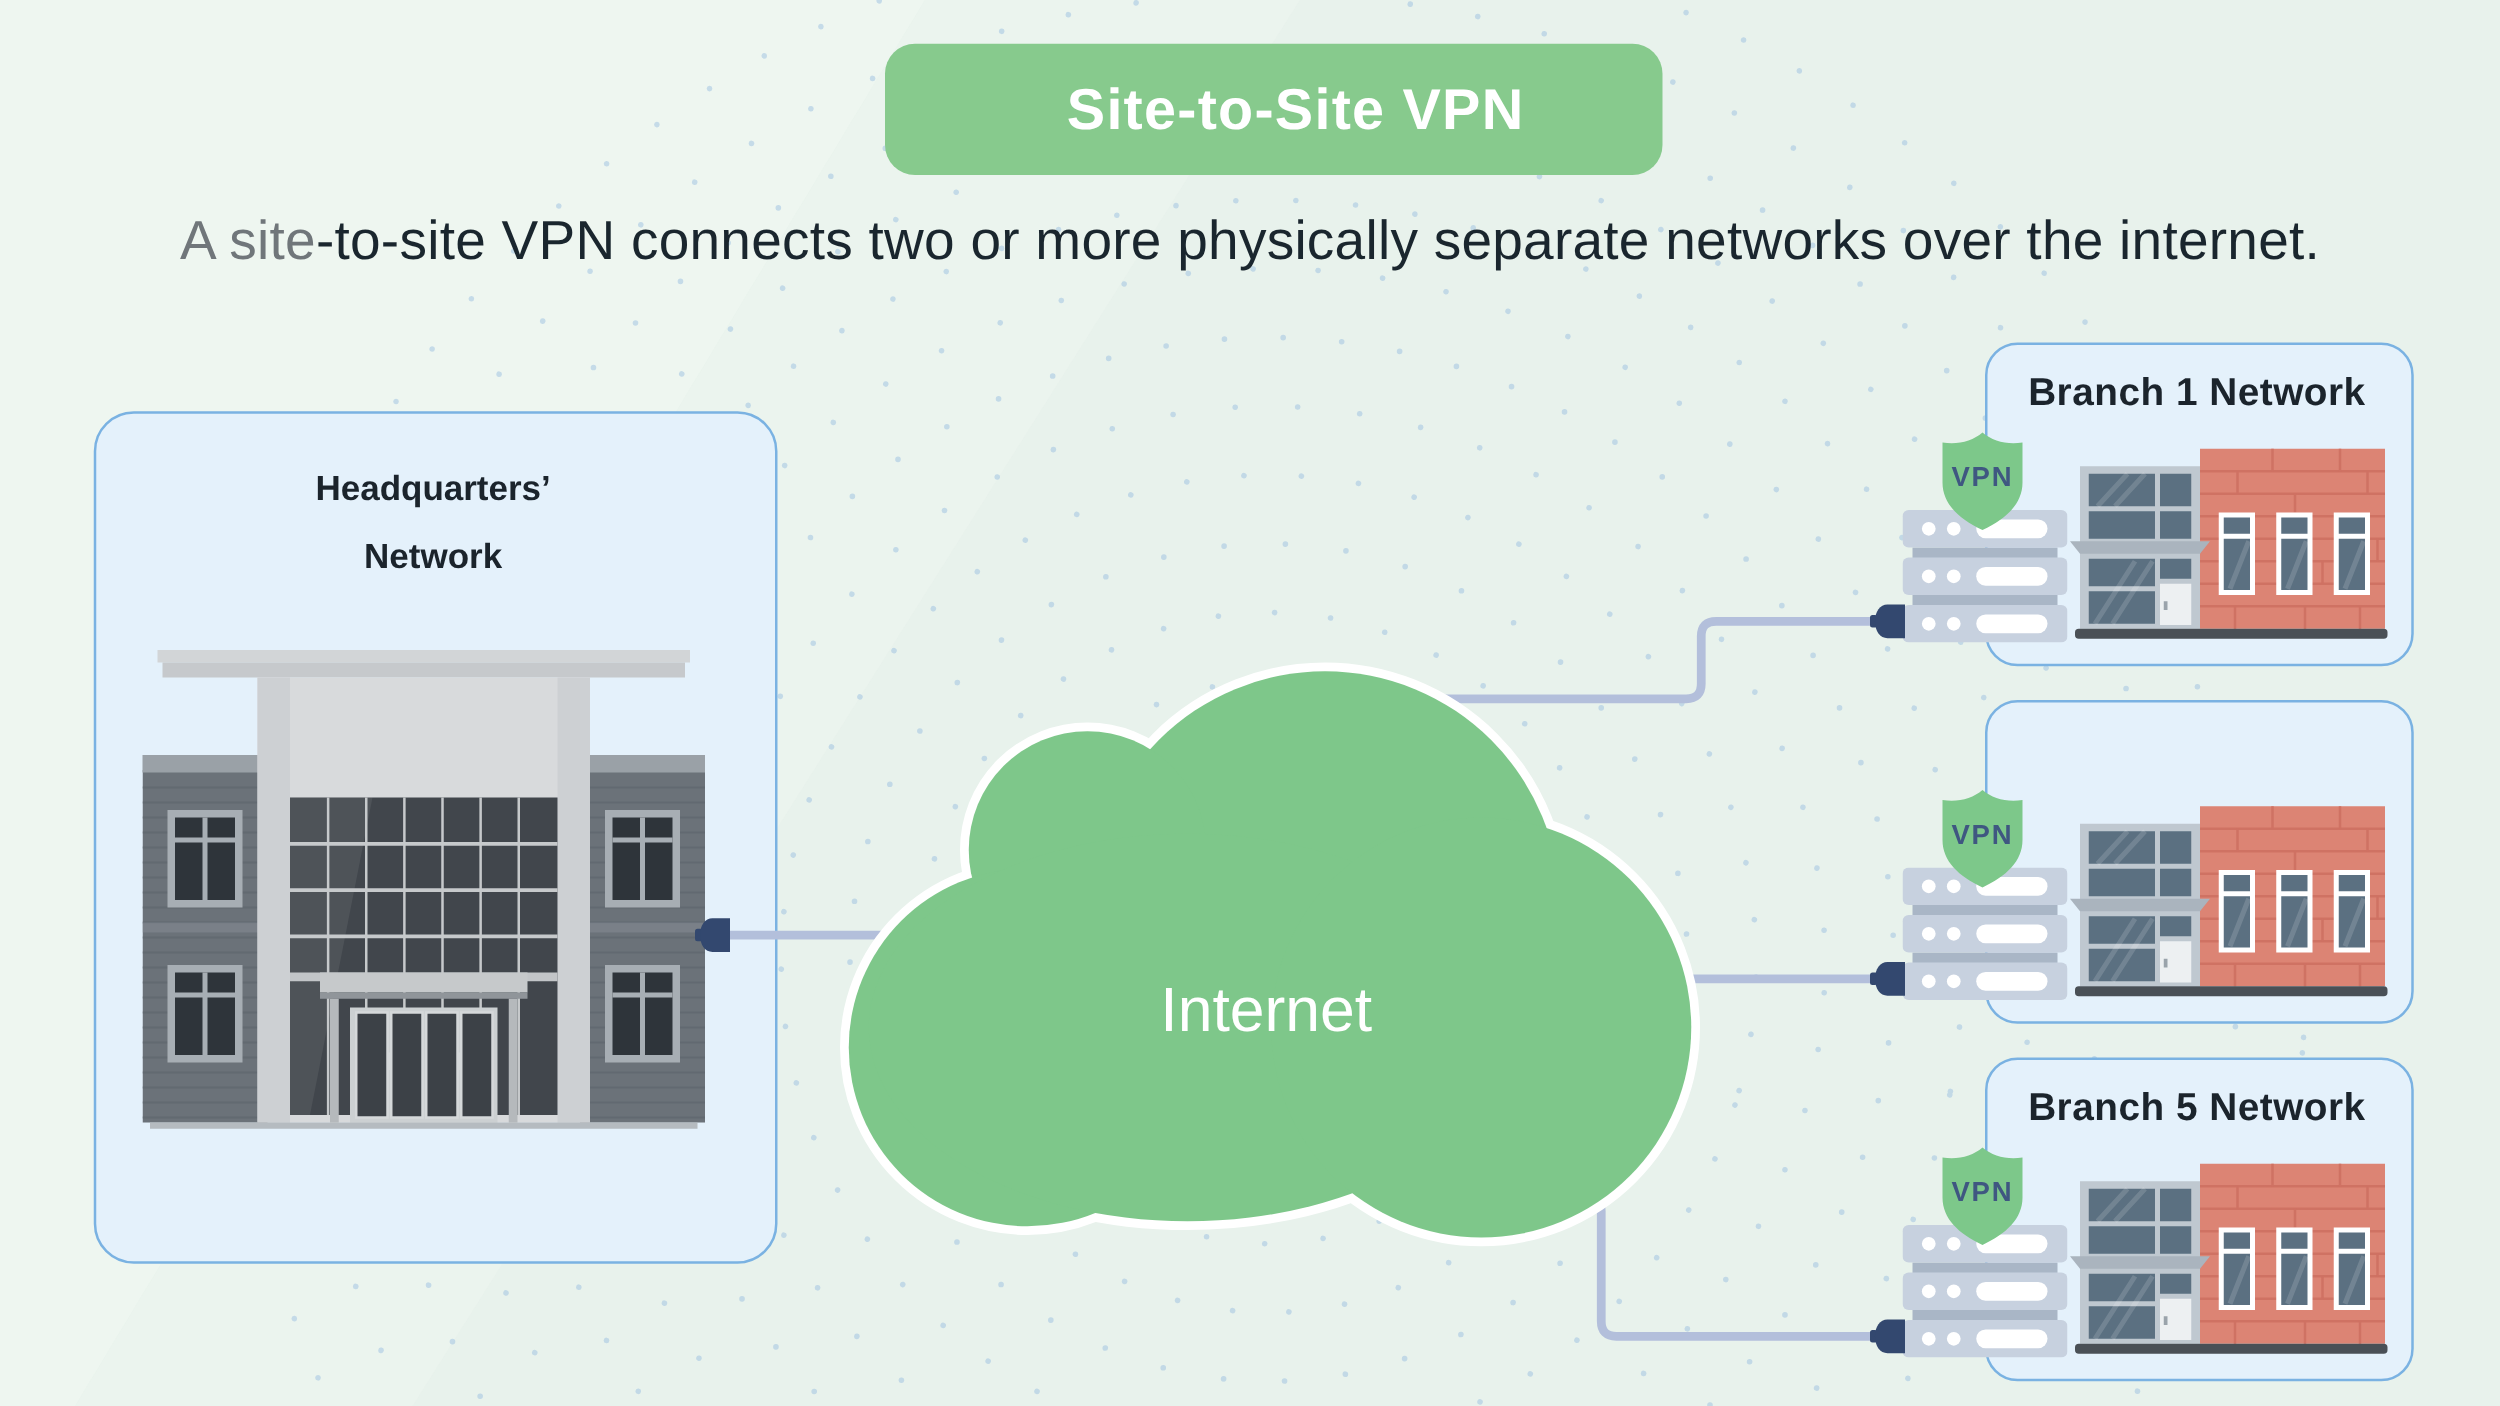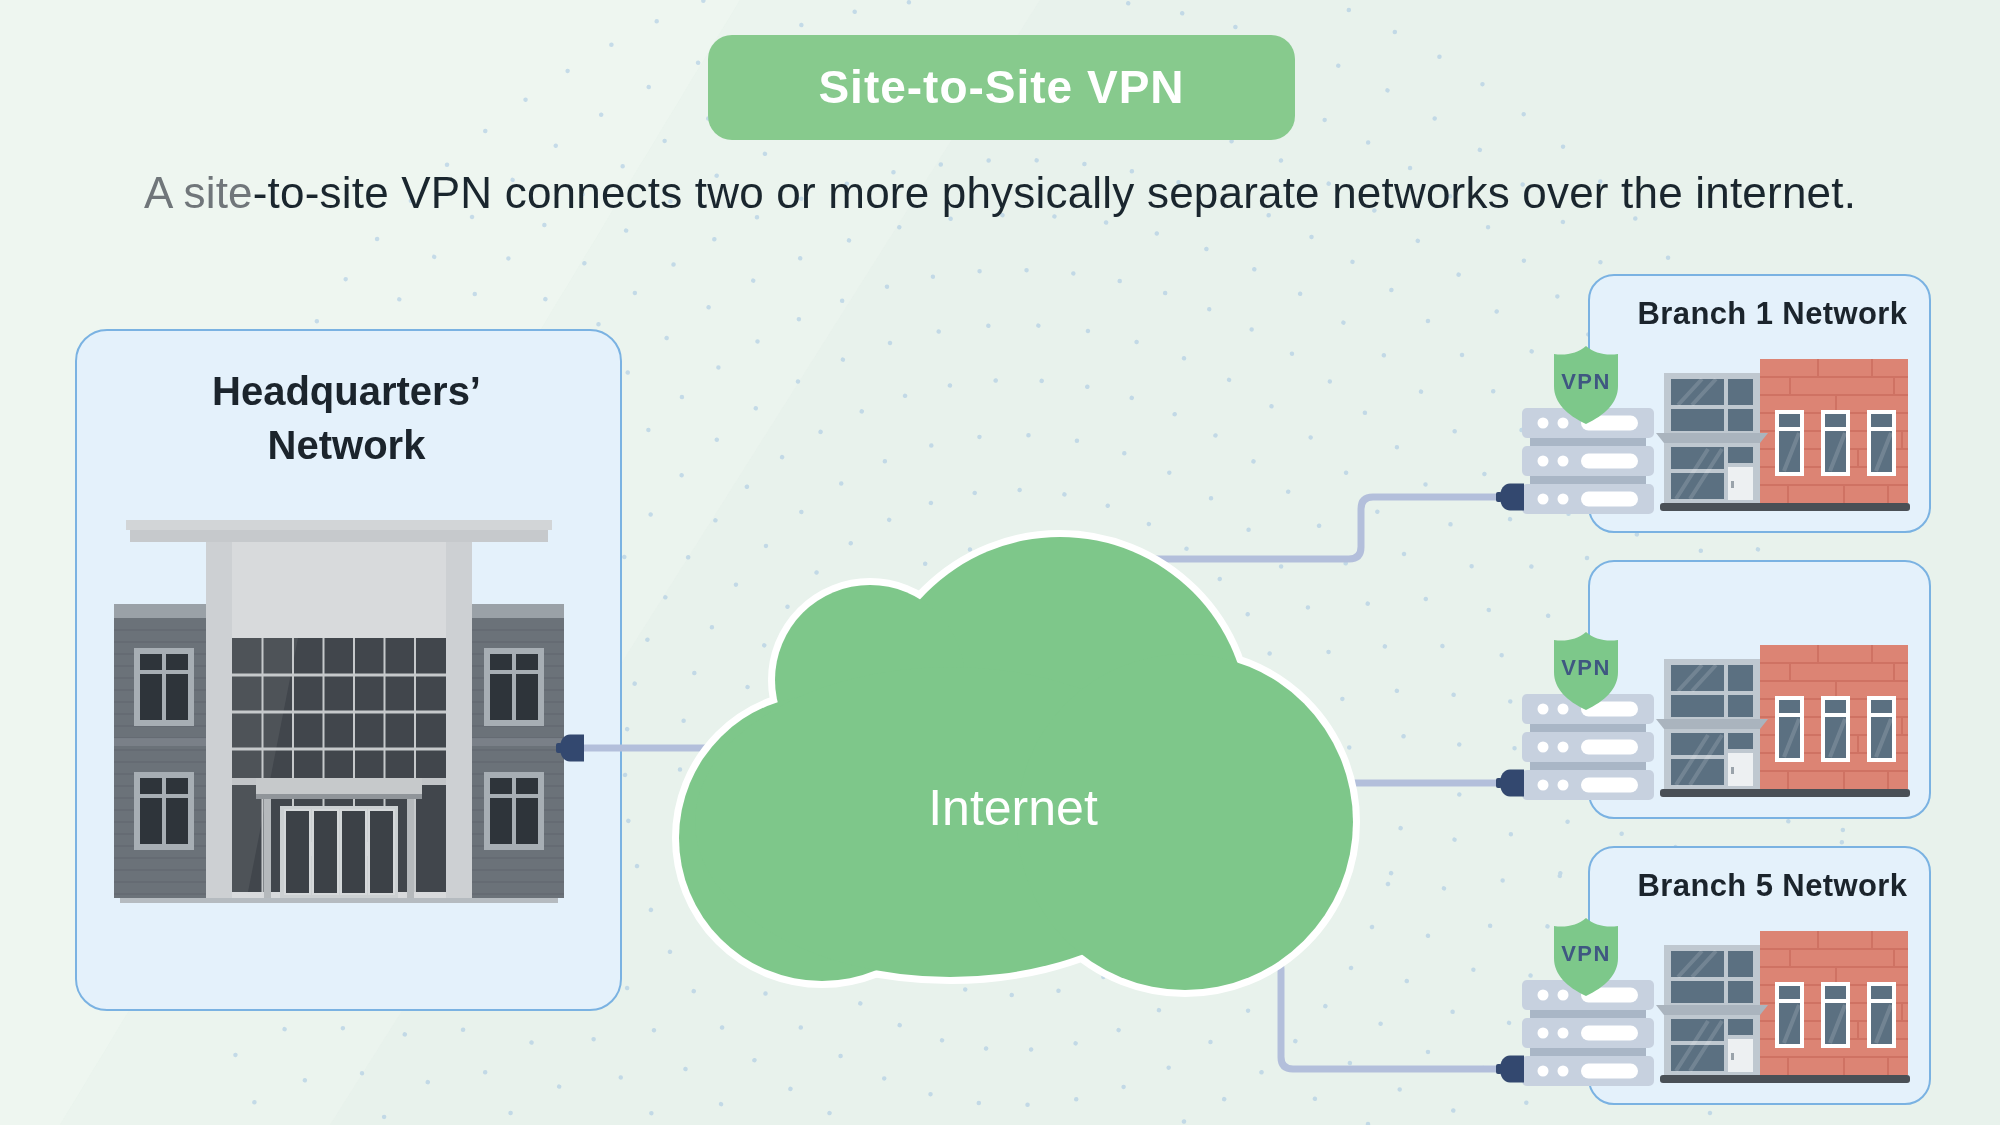--- a/index.html
+++ b/index.html
@@ -15,41 +15,41 @@
   .box{z-index:2;}
   .lines-layer{left:0;top:0;z-index:3;pointer-events:none;}
   .cloud-layer{z-index:4;}
   .art{z-index:5;}
   .plug{z-index:6;}
   
   .banner{
     left:708px;top:35px;width:587px;height:105px;
     background:#87ca8d;border-radius:24px;
     color:#ffffff;font-size:46px;font-weight:bold;letter-spacing:1px;
-    text-align:center;line-height:105px;z-index:2;
+    text-align:center;line-height:105px;z-index:2;padding-left:35px;
   }
   
   .subtitle{
     left:0;top:168px;width:2000px;text-align:center;
     font-size:44px;color:#1a262e;letter-spacing:0.2px;z-index:2;
   }
   .subtitle .lead{color:#70767a;}
   
   .net-box{
     background:#e4f1fb;border:2.5px solid #7ab2e2;border-radius:26px;
   }
   .hq-box{left:75px;top:329px;width:543px;height:678px;border-radius:32px;}
   .hq-title{
     left:75px;top:364px;width:543px;text-align:center;z-index:2;
-    font-size:40px;font-weight:bold;color:#1b242c;line-height:54px;
+    font-size:28px;font-weight:bold;color:#1b242c;line-height:54px;
   }
   .branch-box{left:1588px;width:339px;height:255px;}
   .branch-title{
     left:1588px;width:339px;text-align:center;z-index:2;
-    font-size:31px;font-weight:bold;color:#1b242c;letter-spacing:0.4px;margin-left:15px;
+    font-size:31px;font-weight:bold;color:#1b242c;letter-spacing:0.4px;
   }
   .cloud-label{
     font-size:50px;fill:#ffffff;font-family:"Liberation Sans",sans-serif;
   }
   .shield-label{
     font-size:22px;font-weight:bold;fill:#3f5781;letter-spacing:1.5px;
     font-family:"Liberation Sans",sans-serif;
   }
 </style>
 </head>

